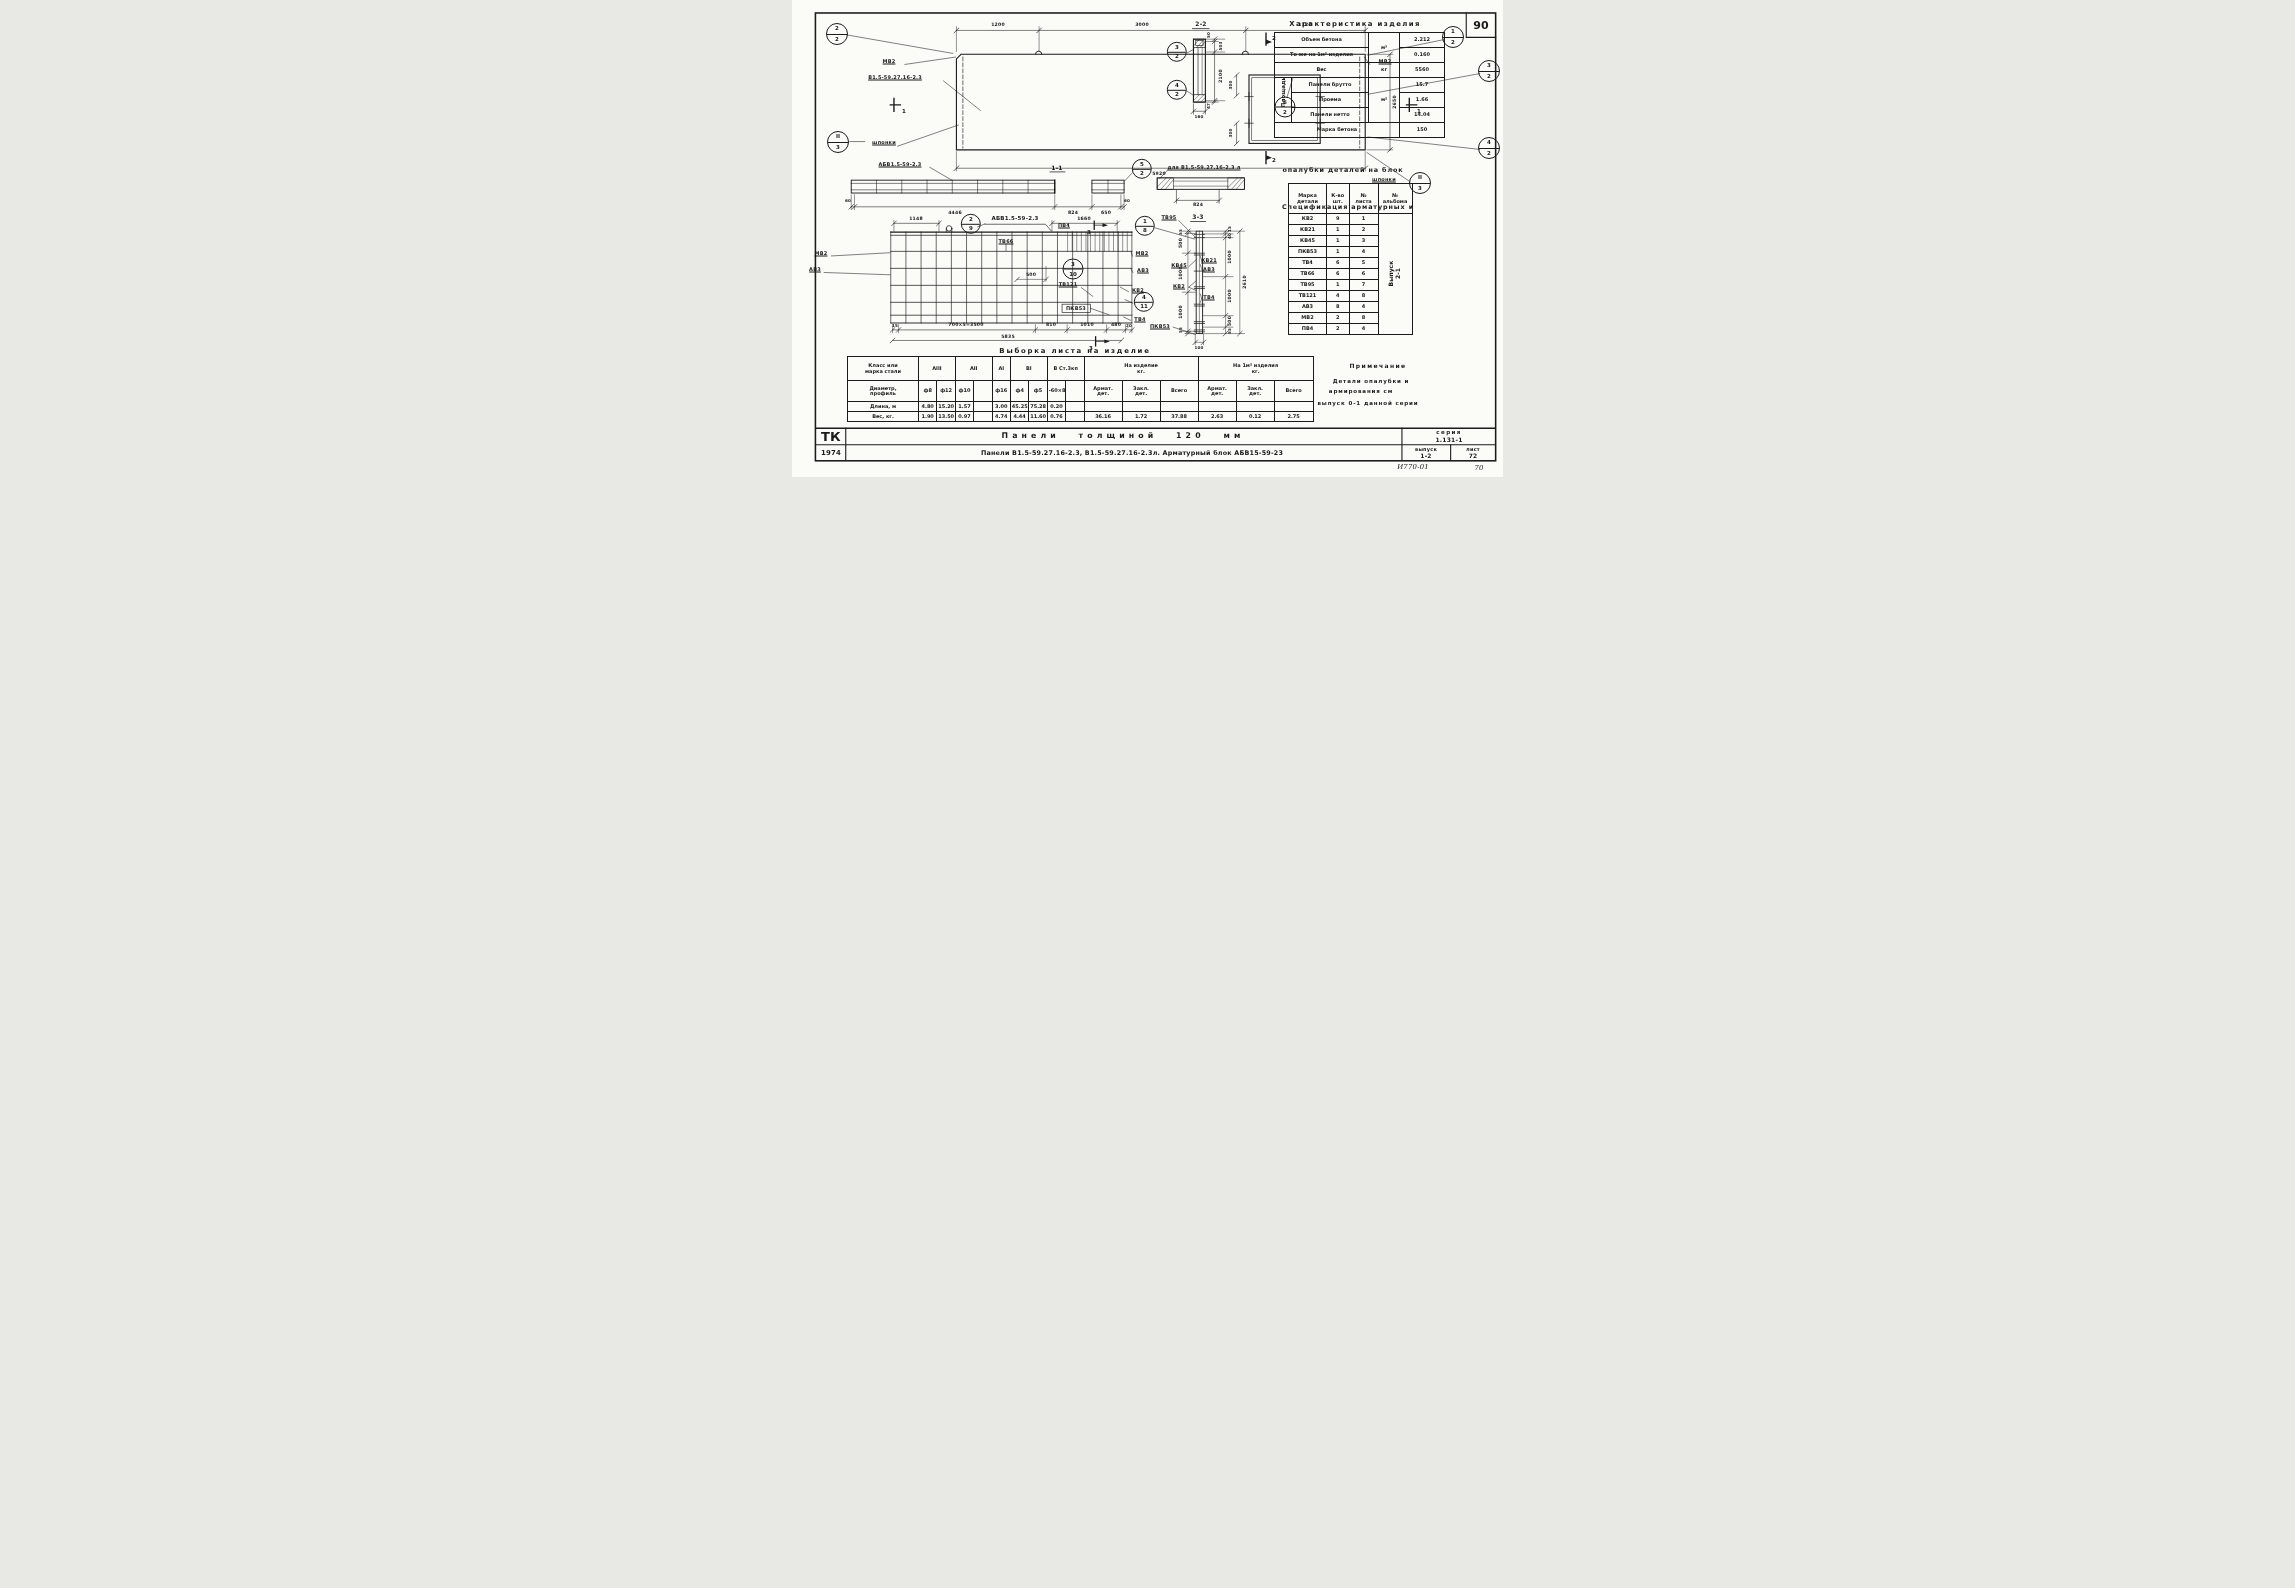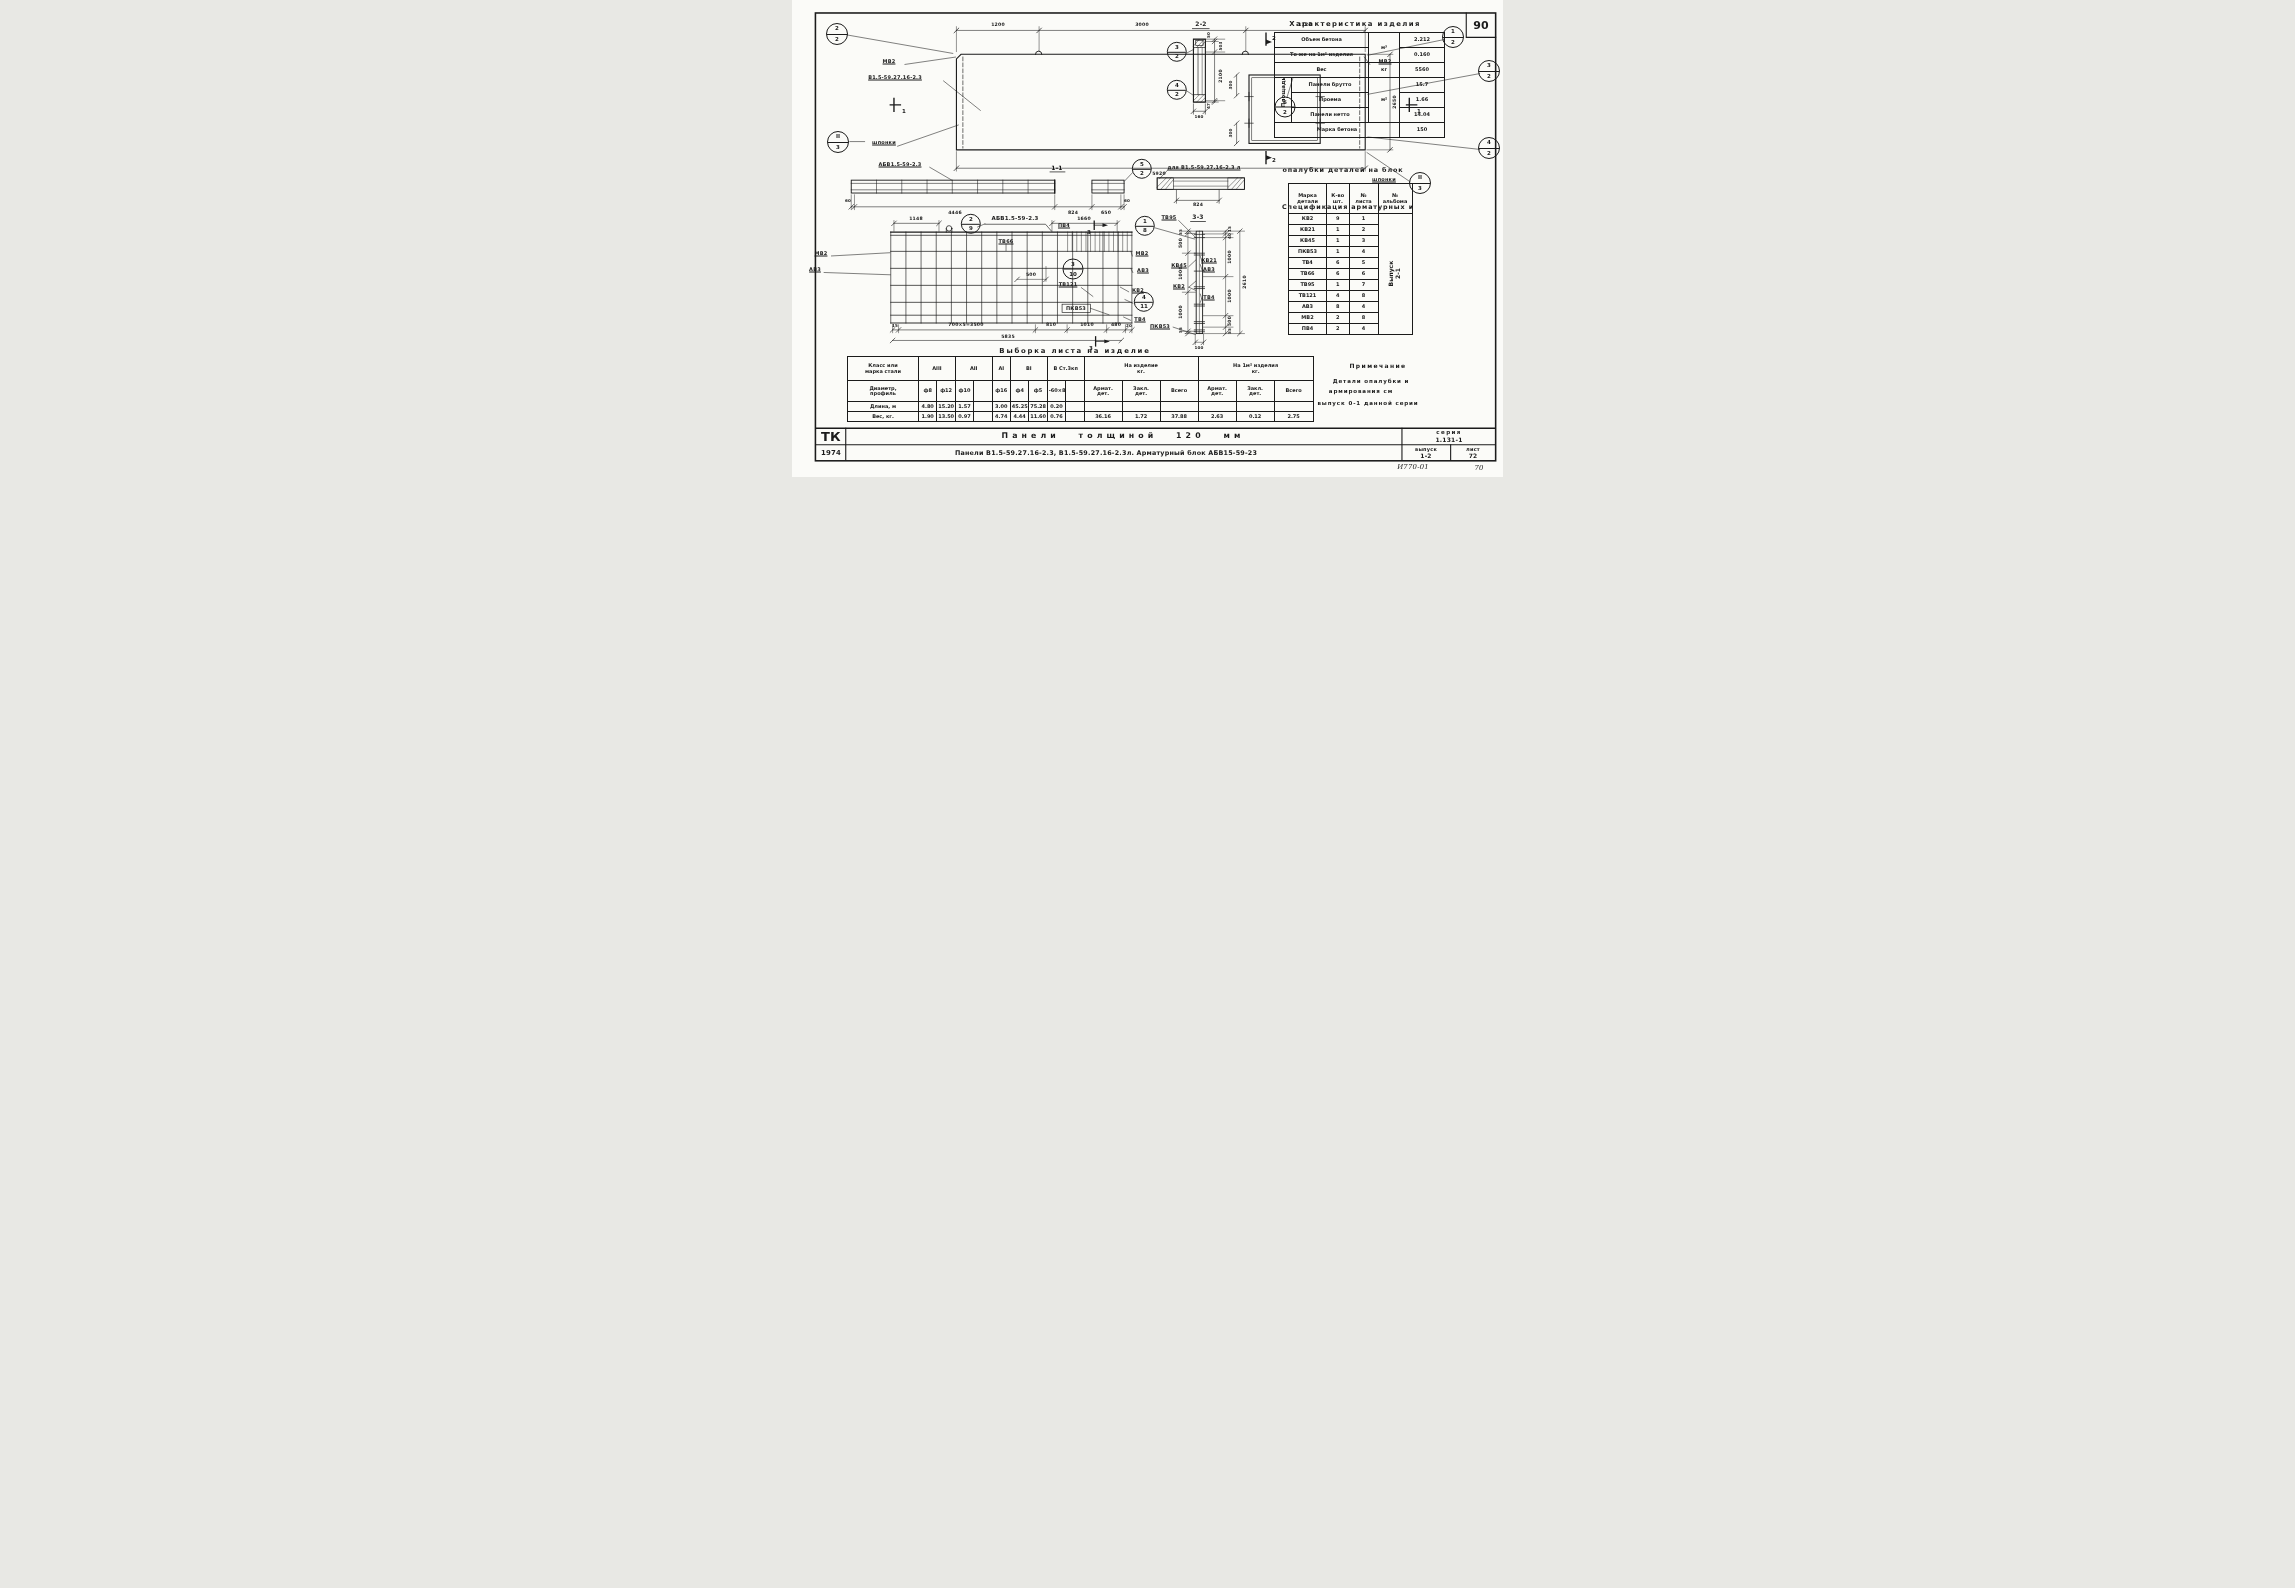--- a/index.html
+++ b/index.html
@@ -451,21 +451,21 @@
     <td>2.63</td>
     <td>0.12</td>
     <td>2.75</td>
   </tr>
 </tbody>
     </table>
 
 <span class="lbl fs20" style="left:39px;top:436px;">ТК</span>
 <span class="lbl fs15" style="left:39px;top:453px;">1974</span>
 <span class="lbl fs17" style="left:331px;top:436px;letter-spacing:4.1px;word-spacing:12px;">Панели толщиной 120 мм</span>
-<span class="lbl fs14" style="left:314px;top:453px;">Панели В1.5-59.27.16-2.3, В1.5-59.27.16-2.3л. Арматурный блок АБВ15-59-23</span>
+<span class="lbl fs14" style="left:340px;top:453px;">Панели В1.5-59.27.16-2.3, В1.5-59.27.16-2.3л. Арматурный блок АБВ15-59-23</span>
 <span class="lbl fs12 ls3" style="left:657px;top:433px;">серия</span>
 <span class="lbl fs13" style="left:657px;top:440px;">1.131-1</span>
 <span class="lbl fs11" style="left:634px;top:449px;font-size:5px;">выпуск</span>
 <span class="lbl fs13" style="left:634px;top:456px;">1-2</span>
 <span class="lbl fs11" style="left:681px;top:449px;font-size:5px;">лист</span>
 <span class="lbl fs13" style="left:681px;top:456px;">72</span>
 
 <span class="lbl fs10" style="left:206px;top:25px;">1200</span>
 <span class="lbl fs10" style="left:350px;top:25px;">3000</span>
 <span class="lbl fs10" style="left:513px;top:25px;">1720</span>

